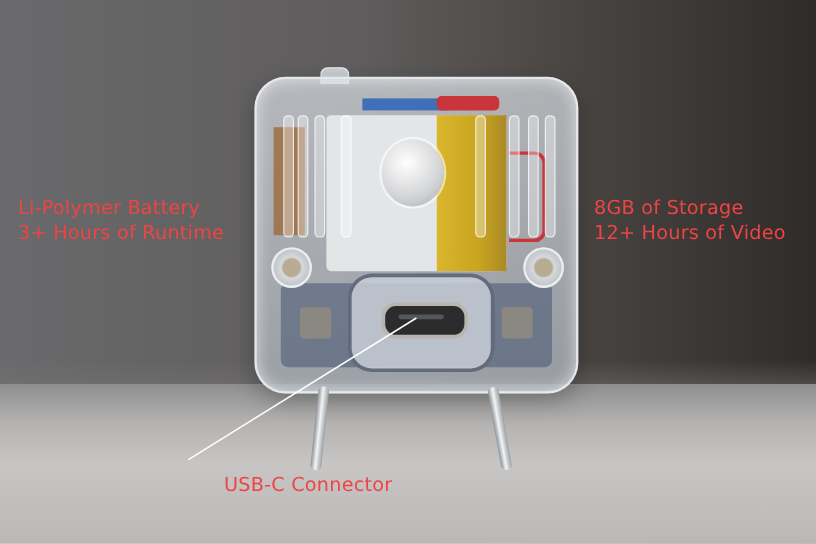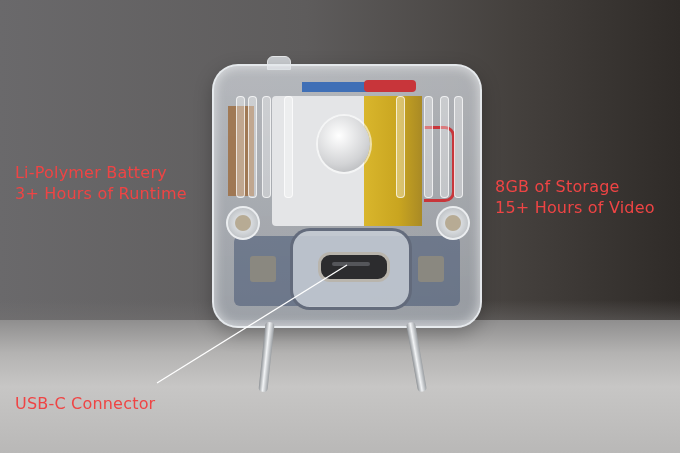--- a/index.html
+++ b/index.html
@@ -72,22 +72,22 @@
       background: linear-gradient(90deg, #8e9296, #f2f4f6 45%, #9a9ea2);
     }
     .leg.left { left: 262px; top: 322px; transform: rotate(6deg); }
     .leg.right { left: 412px; top: 322px; transform: rotate(-10deg); }
 
     .label {
       position: absolute; color: #ef4444; font-size: 16px; line-height: 21px;
       letter-spacing: 0.2px; white-space: nowrap;
     }
     .label.battery-label { left: 15px; top: 162px; }
-    .label.storage-label { left: 495px; top: 176px; }
-    .label.usb-label { left: 15px; top: 393px; text-align: left; width: 312px; }
+    .label.storage-label { left: 495px; top: 162px; }
+    .label.usb-label { left: 15px; top: 393px; text-align: right; width: 312px; }
     .pointer { position: absolute; left: 0; top: 0; width: 680px; height: 453px; pointer-events: none; }
   </style>
 </head>
 <body>
 
 <div class="scene"></div>
 <div class="floor-shade"></div>
 <div class="floor"></div>
 
 <div class="stub"></div>
@@ -123,18 +123,18 @@
   <line x1="157" y1="383" x2="347" y2="265" stroke="#ffffff" stroke-width="1.3"></line>
 </svg>
 
 <div class="label battery-label">
   <div>Li-Polymer Battery</div>
   <div>3+ Hours of Runtime</div>
 </div>
 
 <div class="label storage-label">
   <div>8GB of Storage</div>
-  <div>15+ Hours of Video</div>
+  <div>12+ Hours of Video</div>
 </div>
 
 <div class="label usb-label">
   <div>USB-C Connector</div>
 </div>
 
 </body></html>

